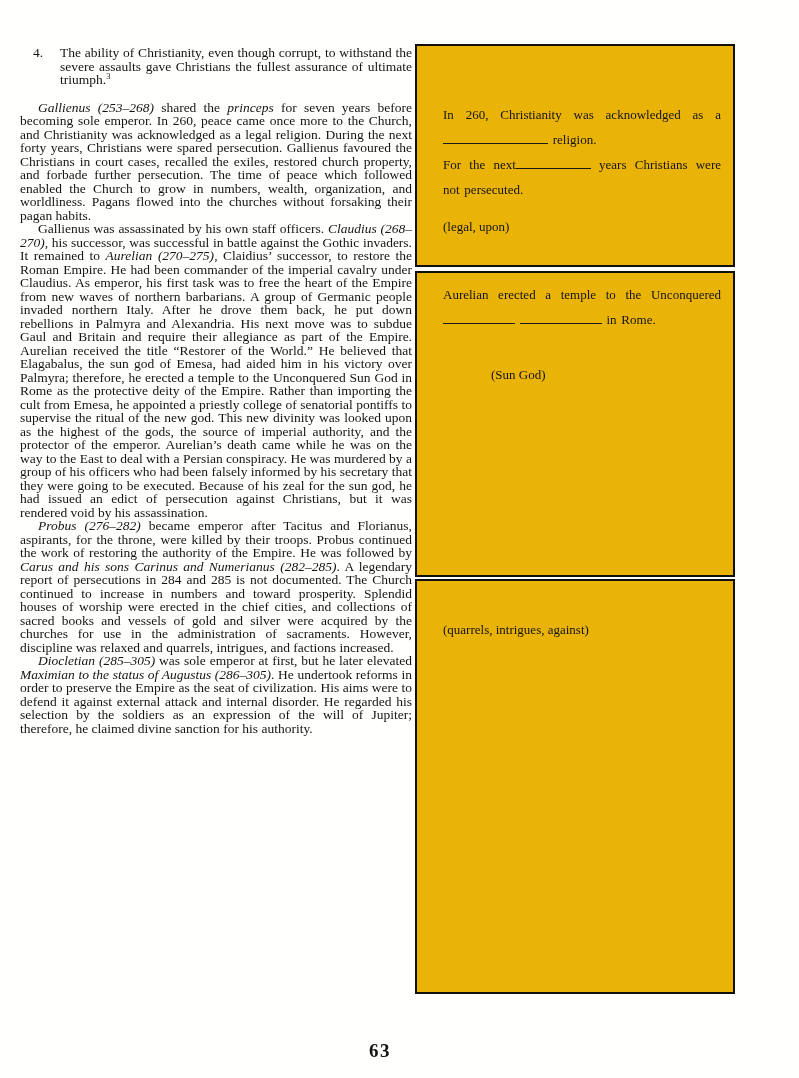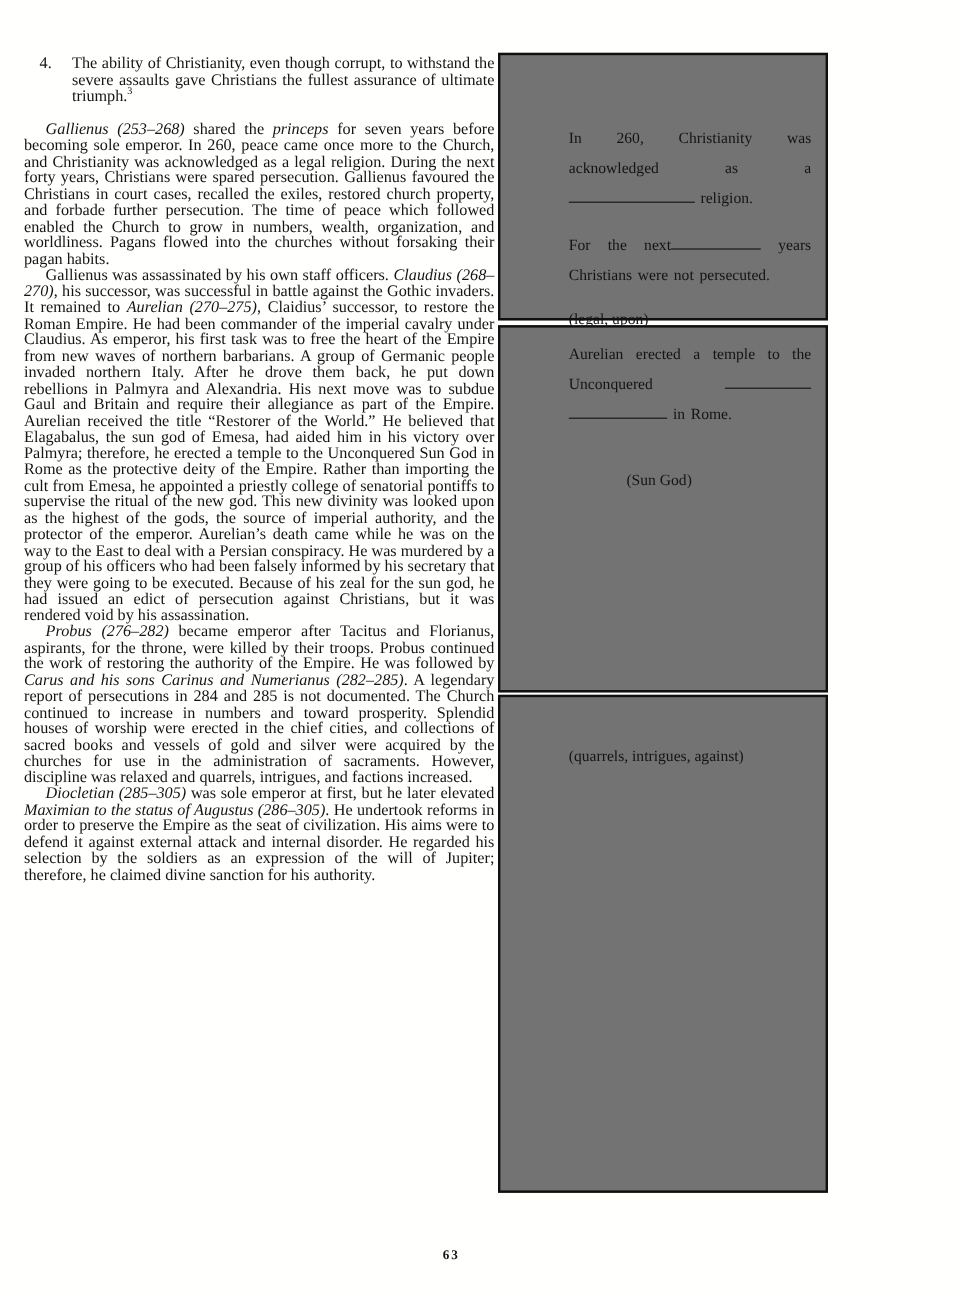--- a/index.html
+++ b/index.html
@@ -65,39 +65,38 @@
     width: 152px;
     border-top: 2px solid #161616;
     margin-bottom: 5px;
   }
   .footnote-text { margin: 0; text-indent: 22px; }
 
   
   .box {
     position: absolute;
     left: 415px;
-    width: 275px;
+    width: 320px;
     border: 2.5px solid #101010;
     box-sizing: border-box;
-    background: #737373;
-    padding-left: 31px;
+    background: #eab308;
   }
   .box1 { top: 44px;  height: 223px; }
   .box2 { top: 271px; height: 306px; }
   .box3 { top: 579px; height: 415px; }
 
   .box-inner { padding: 0 12px 0 26px; }
   .stmt {
     margin: 0;
     font-size: 13px;
     line-height: 25px;
     text-align: justify;
     word-spacing: 1.5px;
   }
-  .stmt + .stmt { margin-top: 14px; }
+  .stmt + .stmt { }
   .answer {
     margin: 0;
     font-size: 13px;
     line-height: 18px;
   }
   .box1 .stmts { padding-top: 56px; }
   .box1 .answer { margin-top: 16px; }
   .box2 .stmts { padding-top: 9px; }
   .box2 .answer { margin-top: 34px; margin-left: 48px; }
   .box3 .stmts { padding-top: 30px; }
@@ -107,21 +106,21 @@
     display: inline-block;
     height: 11px;
     border-bottom: 1.4px solid #1a1a1a;
   }
 
   
   .page-number {
     position: absolute;
     left: 369px;
     top: 1040px;
-    font-size: 11px;
+    font-size: 19px;
     font-weight: bold;
     letter-spacing: 1.5px;
   }
 </style>
 </head>
 <body>
 
 <div class="page">
 
   <div class="left-col">

